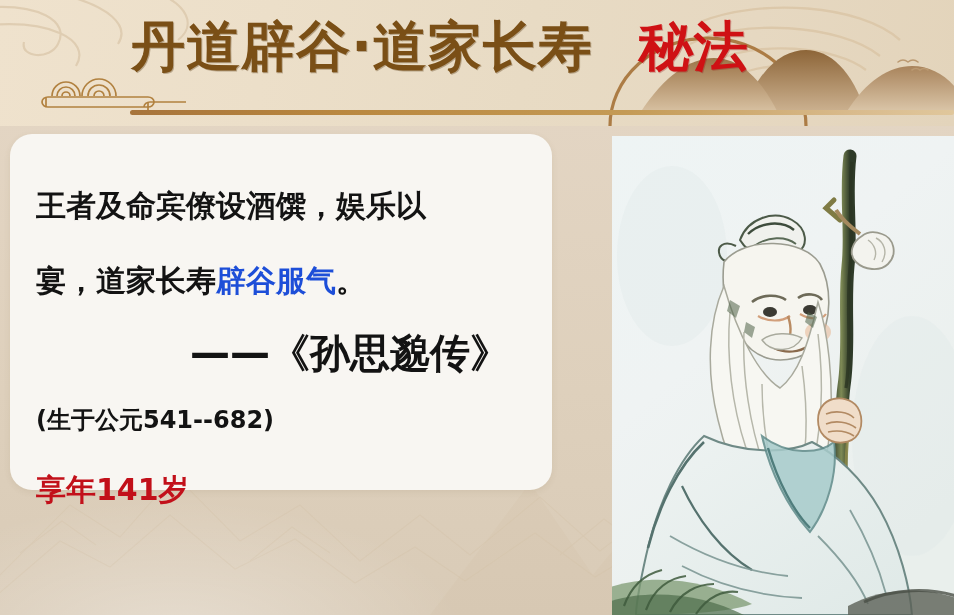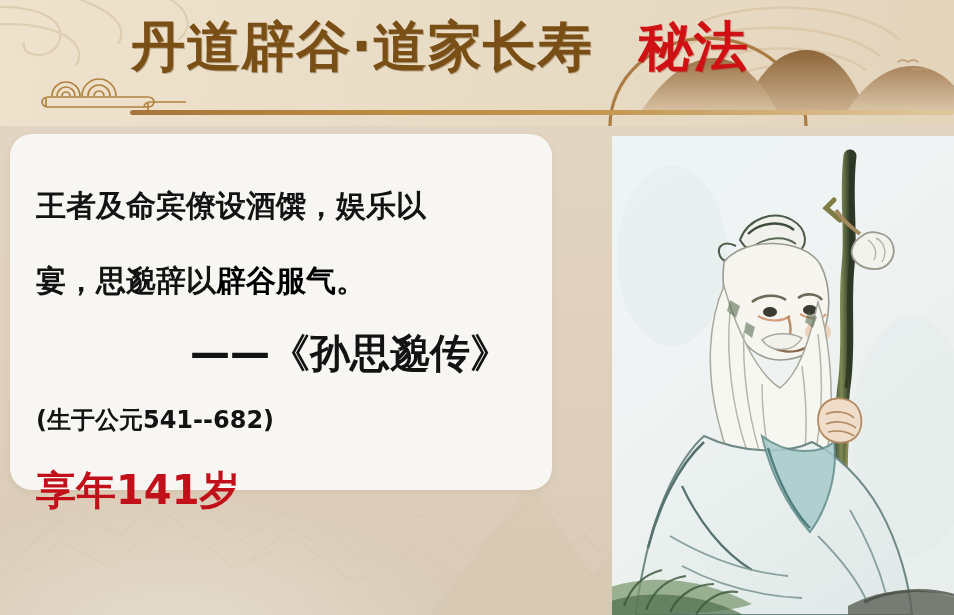--- a/index.html
+++ b/index.html
@@ -60,33 +60,33 @@
     position:absolute; left:10px; top:134px; width:542px; height:356px;
     background:#f8f6f2;
     border-radius:22px;
     box-shadow:0 2px 6px rgba(120,95,60,.10);
     padding:34px 26px 0 26px;
   }
   .quote {
     font-size:30px; font-weight:bold; color:#131313;
     line-height:75px; letter-spacing:0px;
   }
-  .quote .hl { color:#000000; }
+  .quote .hl { color:#1d4ed8; }
   .attrib {
     margin-top:6px;
     font-size:40px; font-weight:bold; color:#131313;
     text-align:right; padding-right:16px; line-height:58px;
   }
   .birth {
     margin-top:12px;
     font-size:24px; font-weight:bold; color:#131313; line-height:52px;
   }
   .age {
     margin-top:20px;
-    font-size:40px; font-weight:bold; color:#c2101a; line-height:48px;
+    font-size:30px; font-weight:bold; color:#c2101a; line-height:48px;
   }
 
   
   .portrait {
     position:absolute; left:612px; top:136px; width:342px; height:479px;
     overflow:hidden;
     background:#eef3f3;
   }
   .portrait svg { display:block; }
 </style>
@@ -175,21 +175,21 @@
     <div class="header-rule"></div>
 
     <div class="title">
       <span class="t-brown">丹道辟谷·道家长寿</span><span class="t-red">秘法</span>
     </div>
   </div>
 
   <div class="card">
     <div class="quote">
       <span>王者及命宾僚设酒馔，娱乐以</span><br>
-      <span>宴，思邈辞以</span><span class="hl">辟谷服气</span><span>。</span>
+      <span>宴，道家长寿</span><span class="hl">辟谷服气</span><span>。</span>
     </div>
 
     <div class="attrib">——《孙思邈传》</div>
 
     <div class="birth">(生于公元541--682)</div>
 
     <div class="age">享年141岁</div>
   </div>
 
   <div class="portrait">

